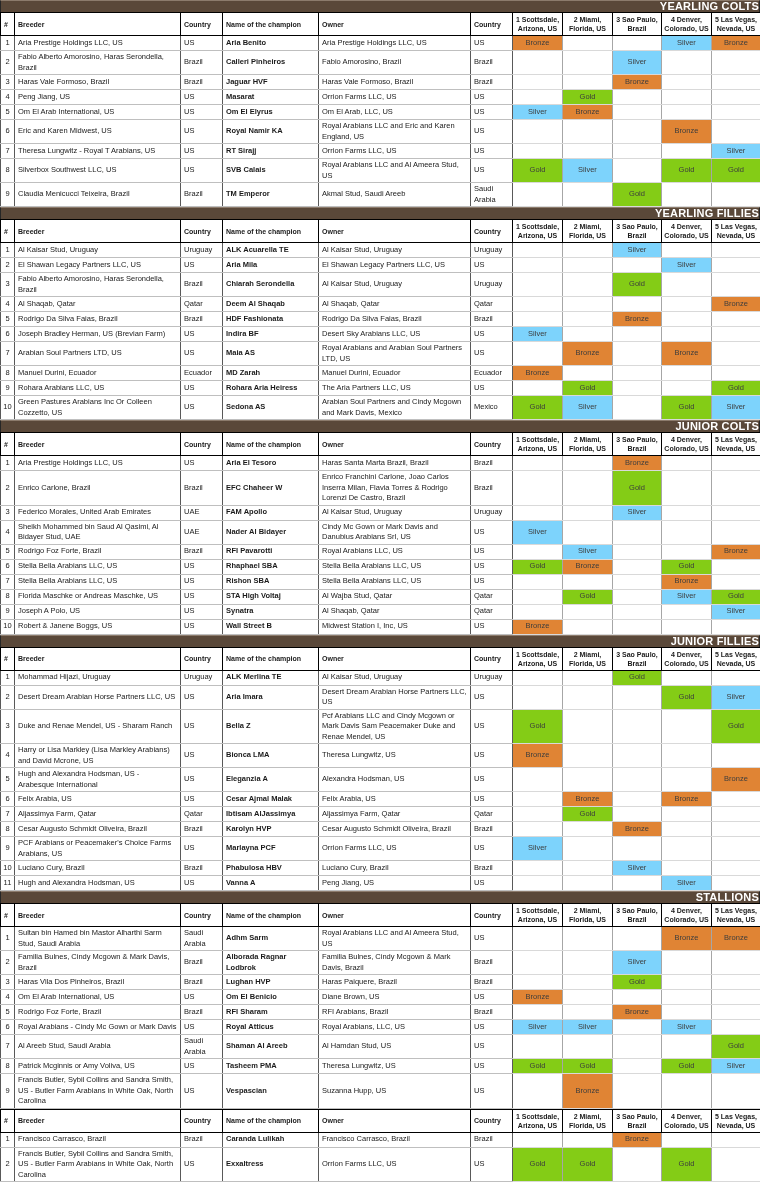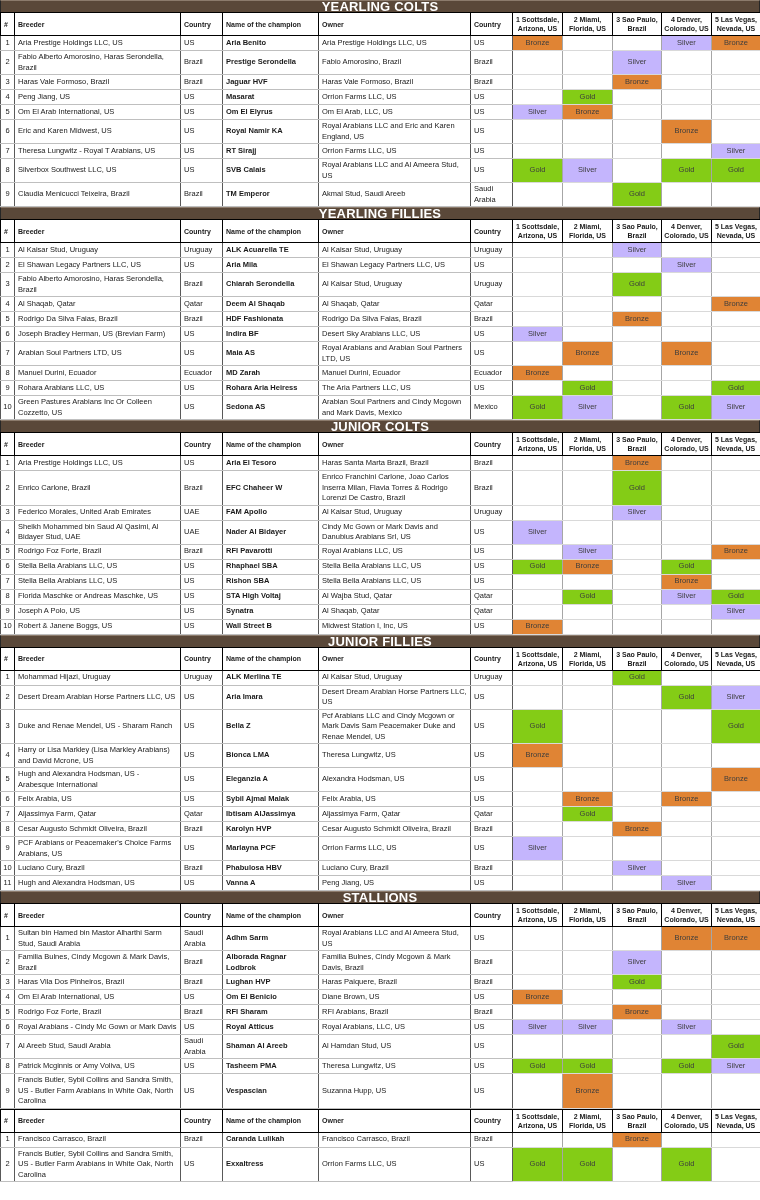--- a/index.html
+++ b/index.html
@@ -3,21 +3,21 @@
 <meta charset="utf-8">
 <style>
   html, body { margin: 0; padding: 0; background: #ffffff; }
   #doc {
     width: 760px; height: 1200px; overflow: hidden; background: #fff;
     font-family: "Liberation Sans", sans-serif;
     box-sizing: border-box;
   }
   .section-band {
     background: #5a4839; color: #ffffff; font-weight: bold;
-    font-size: 13px; line-height: 11px; height: 11px; text-align: center;
+    font-size: 11px; line-height: 11px; height: 11px; text-align: right;
     letter-spacing: .2px;
     border-left: 1px solid #262626; border-right: 1px solid #262626;
     border-top: 1px solid #8c7b6c;
   }
   table.champ {
     border-collapse: collapse; table-layout: fixed; width: 760px;
     border: 1px solid #1a1a1a;
   }
   th {
     background: #ffffff; border: 1px solid #000000; border-bottom: 1.5px solid #000;
@@ -34,21 +34,21 @@
   }
   td.num { text-align: center; padding: 1px 0; }
   td.champion { font-weight: bold; }
   td.medal {
     text-align: center; color: #3d3d3d; padding: 1px 1px;
     border-left-color: #a6a6a6; border-right-color: #a6a6a6;
     border-top-color: #d9d9d9; border-bottom-color: #d9d9d9;
   }
   td.first-medal, th.first-event { border-left: 1.5px solid #000; }
   td.gold   { background: #84cc16; }
-  td.silver { background: #c4b5fd; margin-top: 19px; }
+  td.silver { background: #7dd3fc; margin-top: 19px; }
   td.bronze { background: #e08434; }
 </style>
 </head>
 <body>
 
 <div id="doc">
     <div class="section-band">YEARLING COLTS</div>
     <table class="champ">
       <colgroup>
         <col style="width: 14px;">
@@ -89,21 +89,21 @@
           <td class="medal first-medal bronze">Bronze</td>
           <td class="medal"></td>
           <td class="medal"></td>
           <td class="medal silver">Silver</td>
           <td class="medal bronze">Bronze</td>
         </tr>
         <tr>
           <td class="num">2</td>
           <td class="breeder">Fabio Alberto Amorosino, Haras Serondella, Brazil</td>
           <td class="country">Brazil</td>
-          <td class="champion">Prestige Serondella</td>
+          <td class="champion">Calleri Pinheiros</td>
           <td class="owner">Fabio Amorosino, Brazil</td>
           <td class="country2">Brazil</td>
           <td class="medal first-medal"></td>
           <td class="medal"></td>
           <td class="medal silver">Silver</td>
           <td class="medal"></td>
           <td class="medal"></td>
         </tr>
         <tr>
           <td class="num">3</td>
@@ -617,21 +617,21 @@
           <td class="medal first-medal"></td>
           <td class="medal"></td>
           <td class="medal"></td>
           <td class="medal"></td>
           <td class="medal bronze">Bronze</td>
         </tr>
         <tr>
           <td class="num">6</td>
           <td class="breeder">Felix Arabia, US</td>
           <td class="country">US</td>
-          <td class="champion">Sybil Ajmal Malak</td>
+          <td class="champion">Cesar Ajmal Malak</td>
           <td class="owner">Felix Arabia, US</td>
           <td class="country2">US</td>
           <td class="medal first-medal"></td>
           <td class="medal bronze">Bronze</td>
           <td class="medal"></td>
           <td class="medal bronze">Bronze</td>
           <td class="medal"></td>
         </tr>
         <tr>
           <td class="num">7</td>

